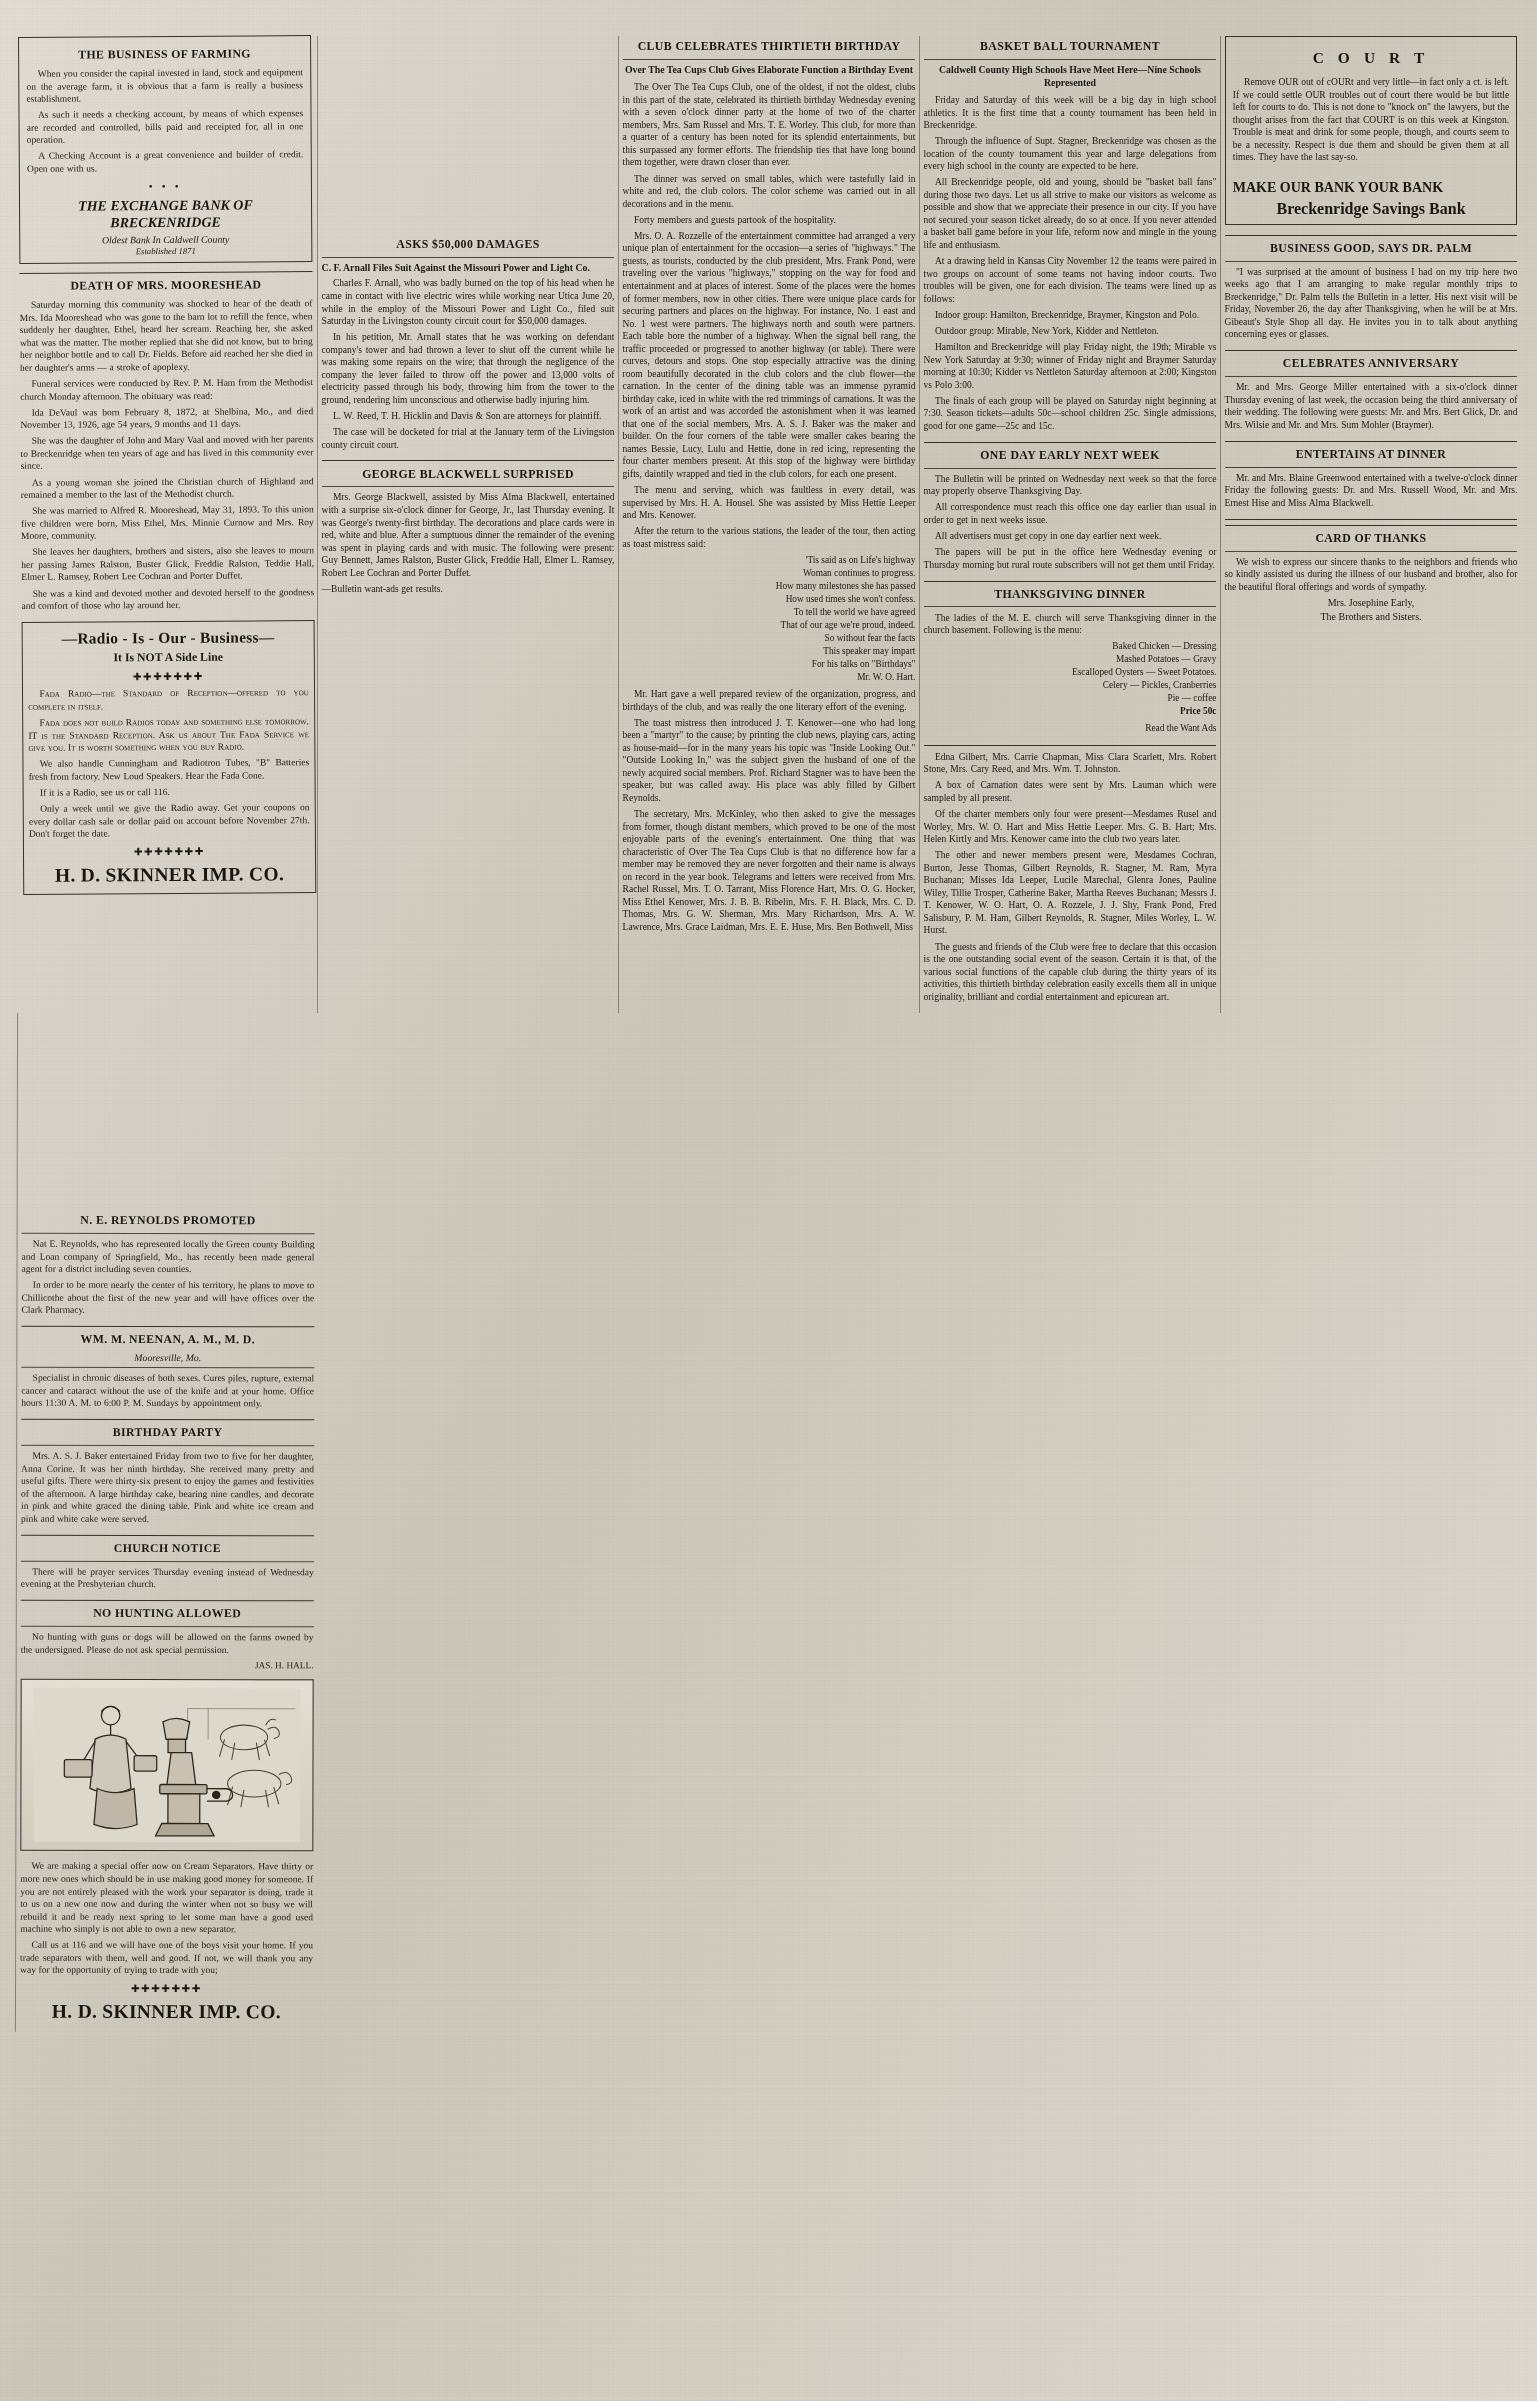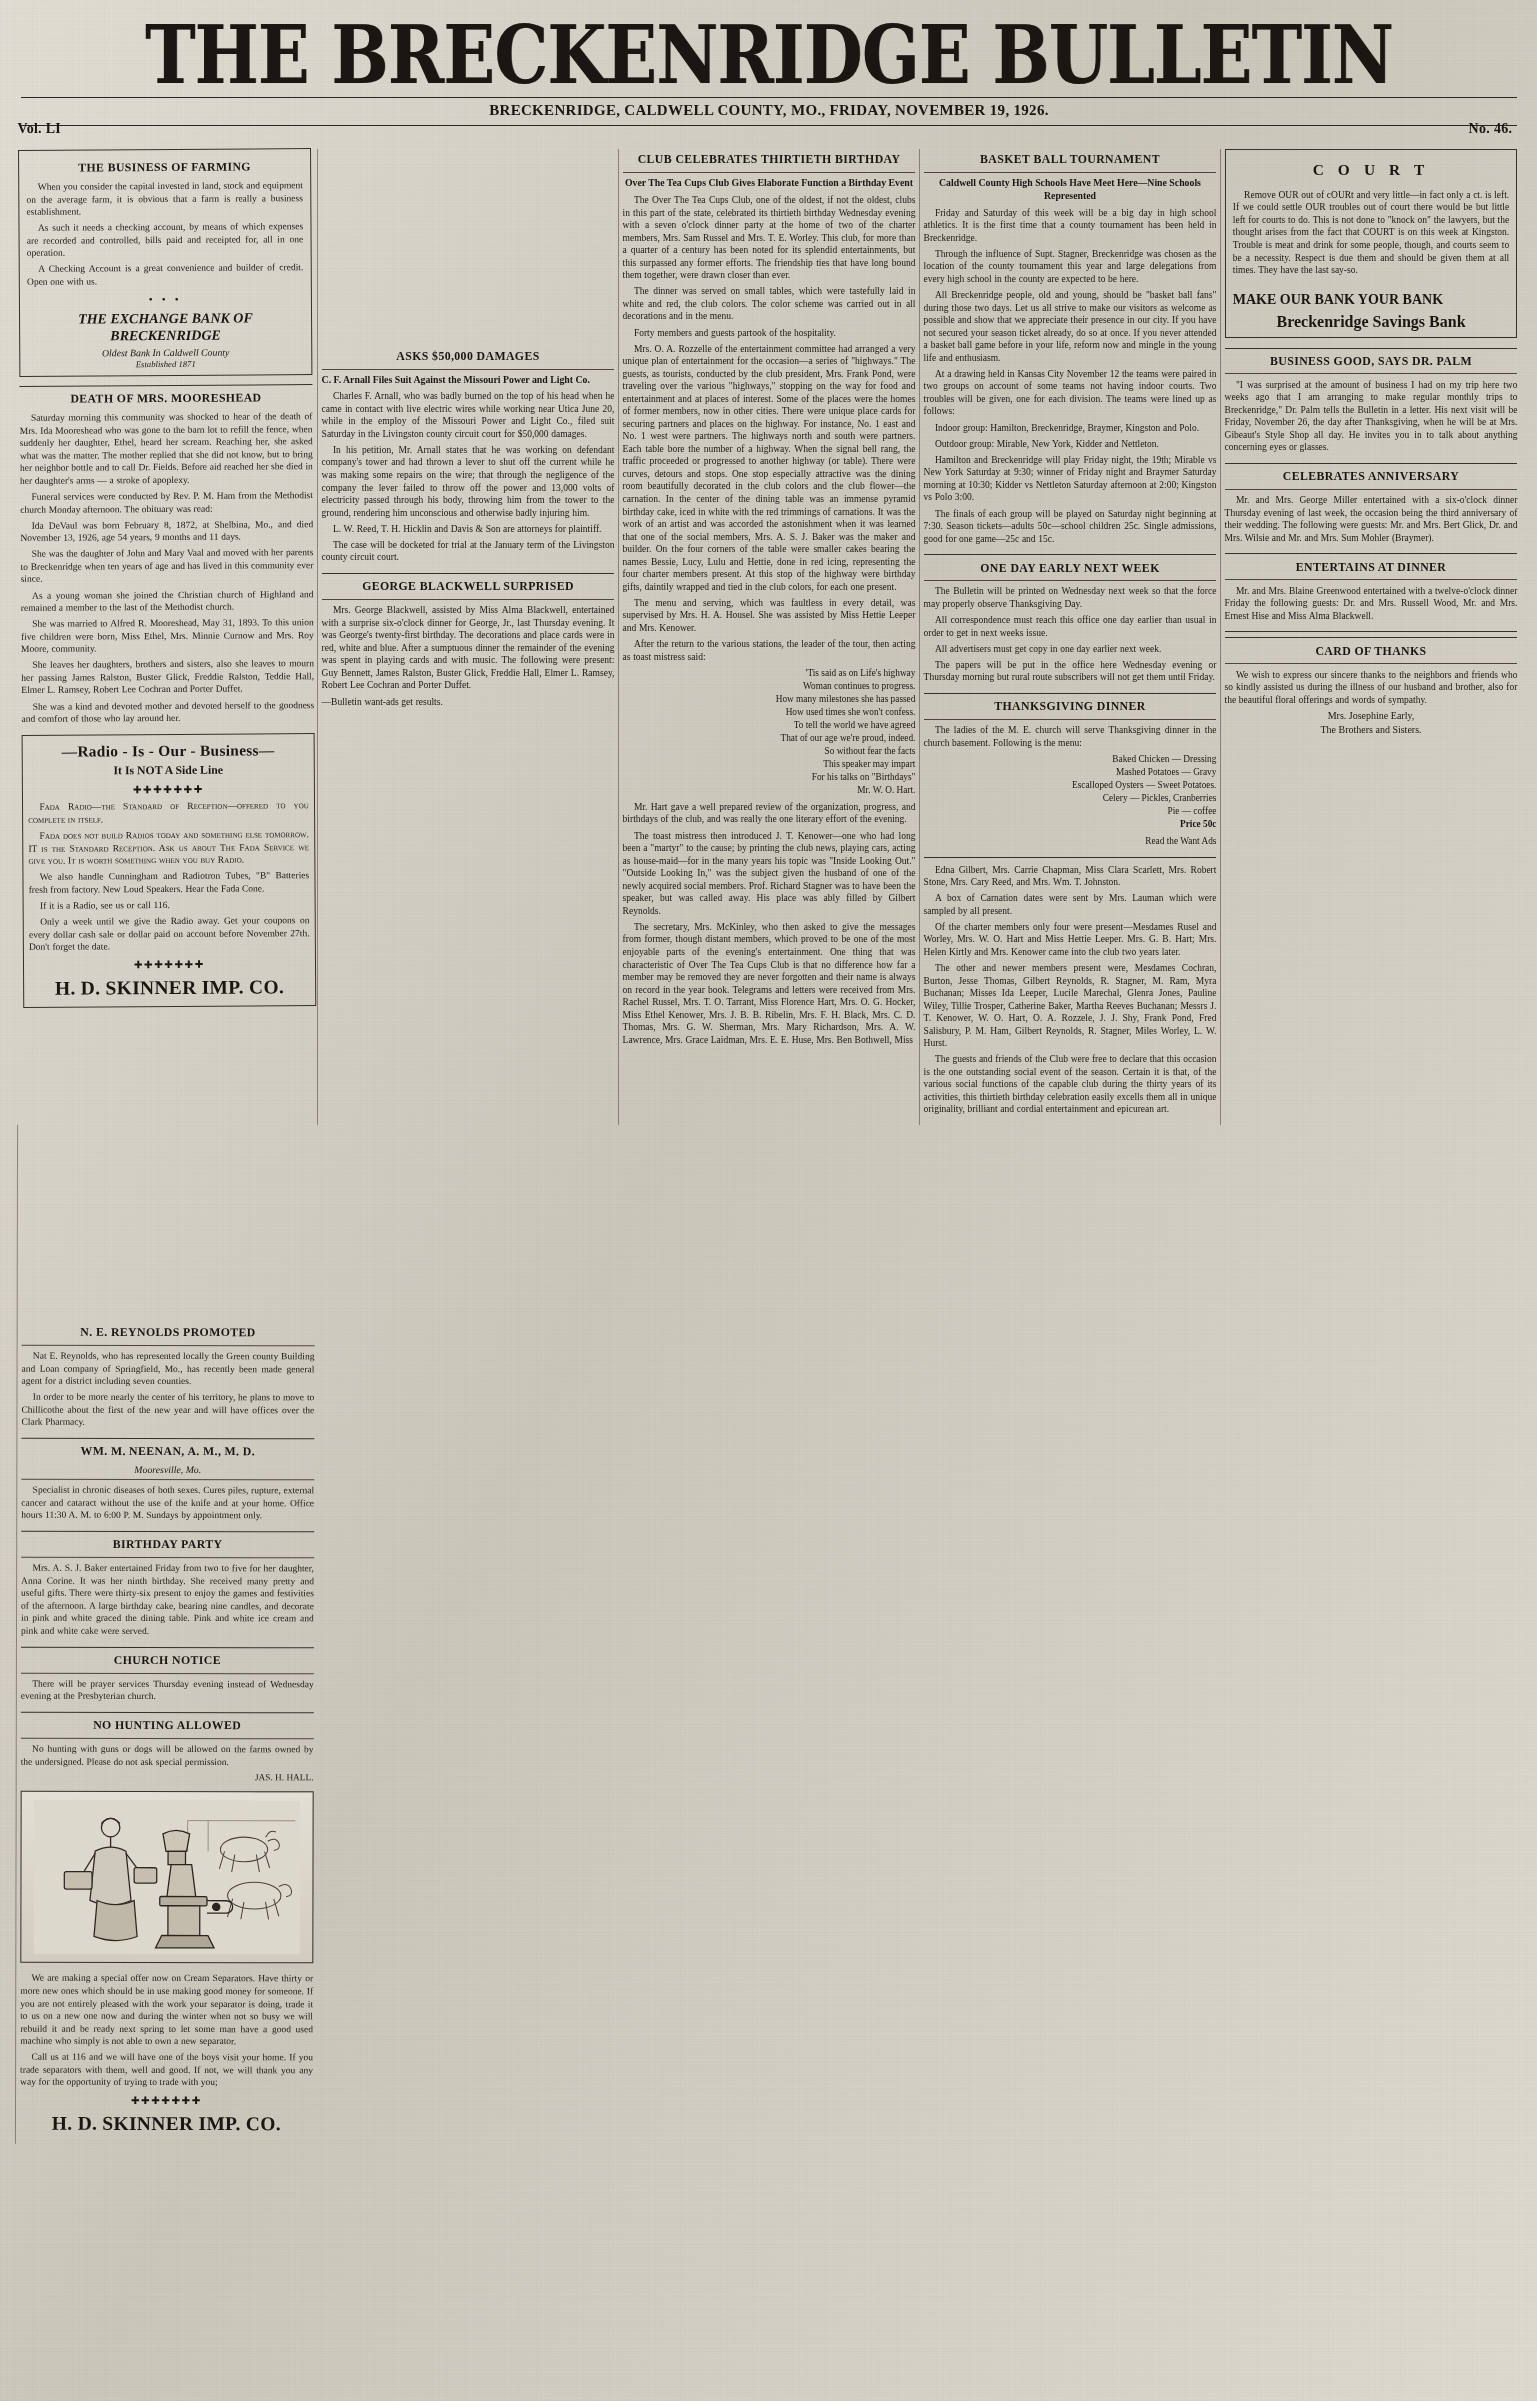--- a/index.html
+++ b/index.html
@@ -153,30 +153,20 @@
   .spacer-s { height: 4.1px; }
   .spacer-m { height: 8.2px; }
   .label-strong { font-weight:700; }
 </style>
 </head>
 <body>
 
 <div class="page">
   <div class="grain"></div>
 
-  <div class="masthead">
-    <div class="masthead-title">THE BRECKENRIDGE BULLETIN</div>
-    <hr class="masthead-rule">
-    <div class="masthead-sub">
-      <span class="center">BRECKENRIDGE, CALDWELL COUNTY, MO., FRIDAY, NOVEMBER 19, 1926.</span>
-      <span class="vol">Vol. LI</span>
-      <span class="num">No. 46.</span>
-    </div>
-    <hr class="rule-thin">
-  </div>
 
   <div class="cols">
 
     <div class="col col-1">
 
       <div class="blk boxed">
         <h2 class="head">THE BUSINESS OF FARMING</h2>
         <p class="body">When you consider the capital invested in land, stock and equipment on the average farm, it is obvious that a farm is really a business establishment.</p>
         <p class="body">As such it needs a checking account, by means of which expenses are recorded and controlled, bills paid and receipted for, all in one operation.</p>
         <p class="body">A Checking Account is a great convenience and builder of credit. Open one with us.</p>

